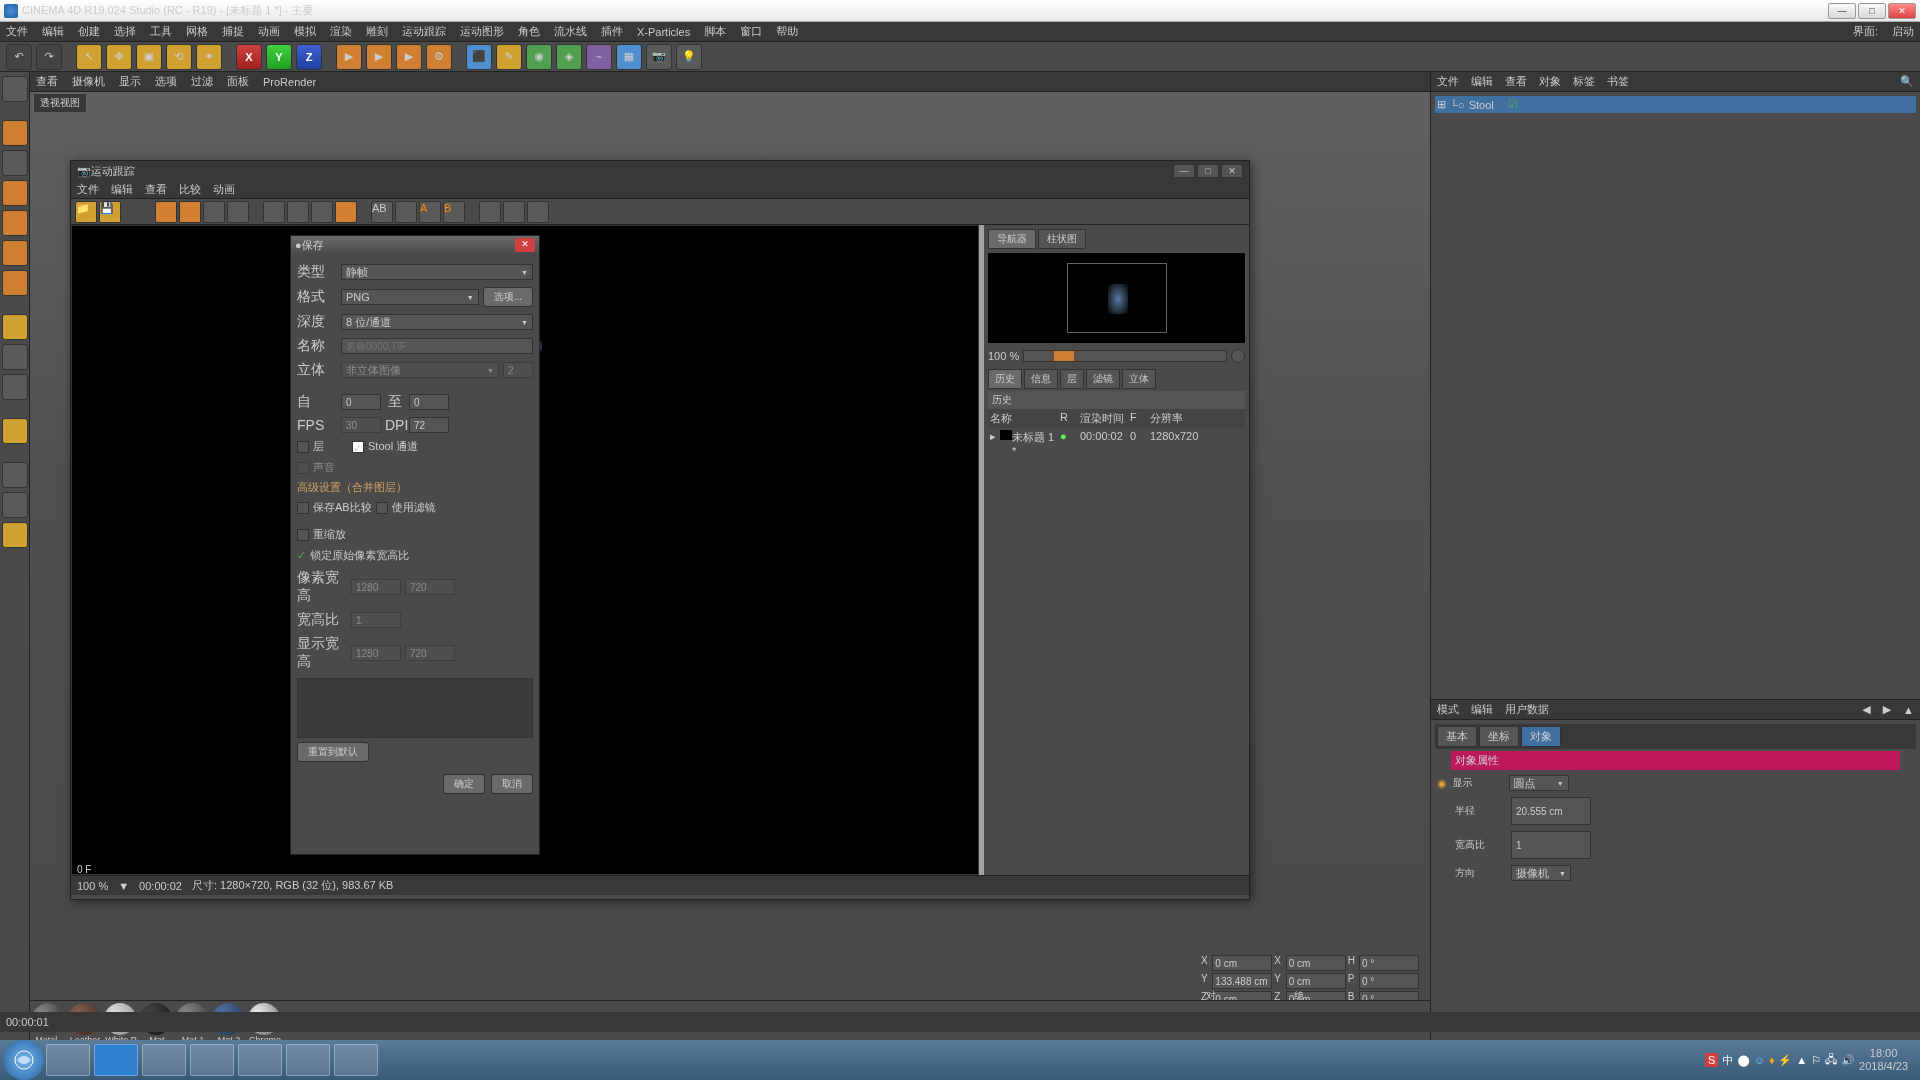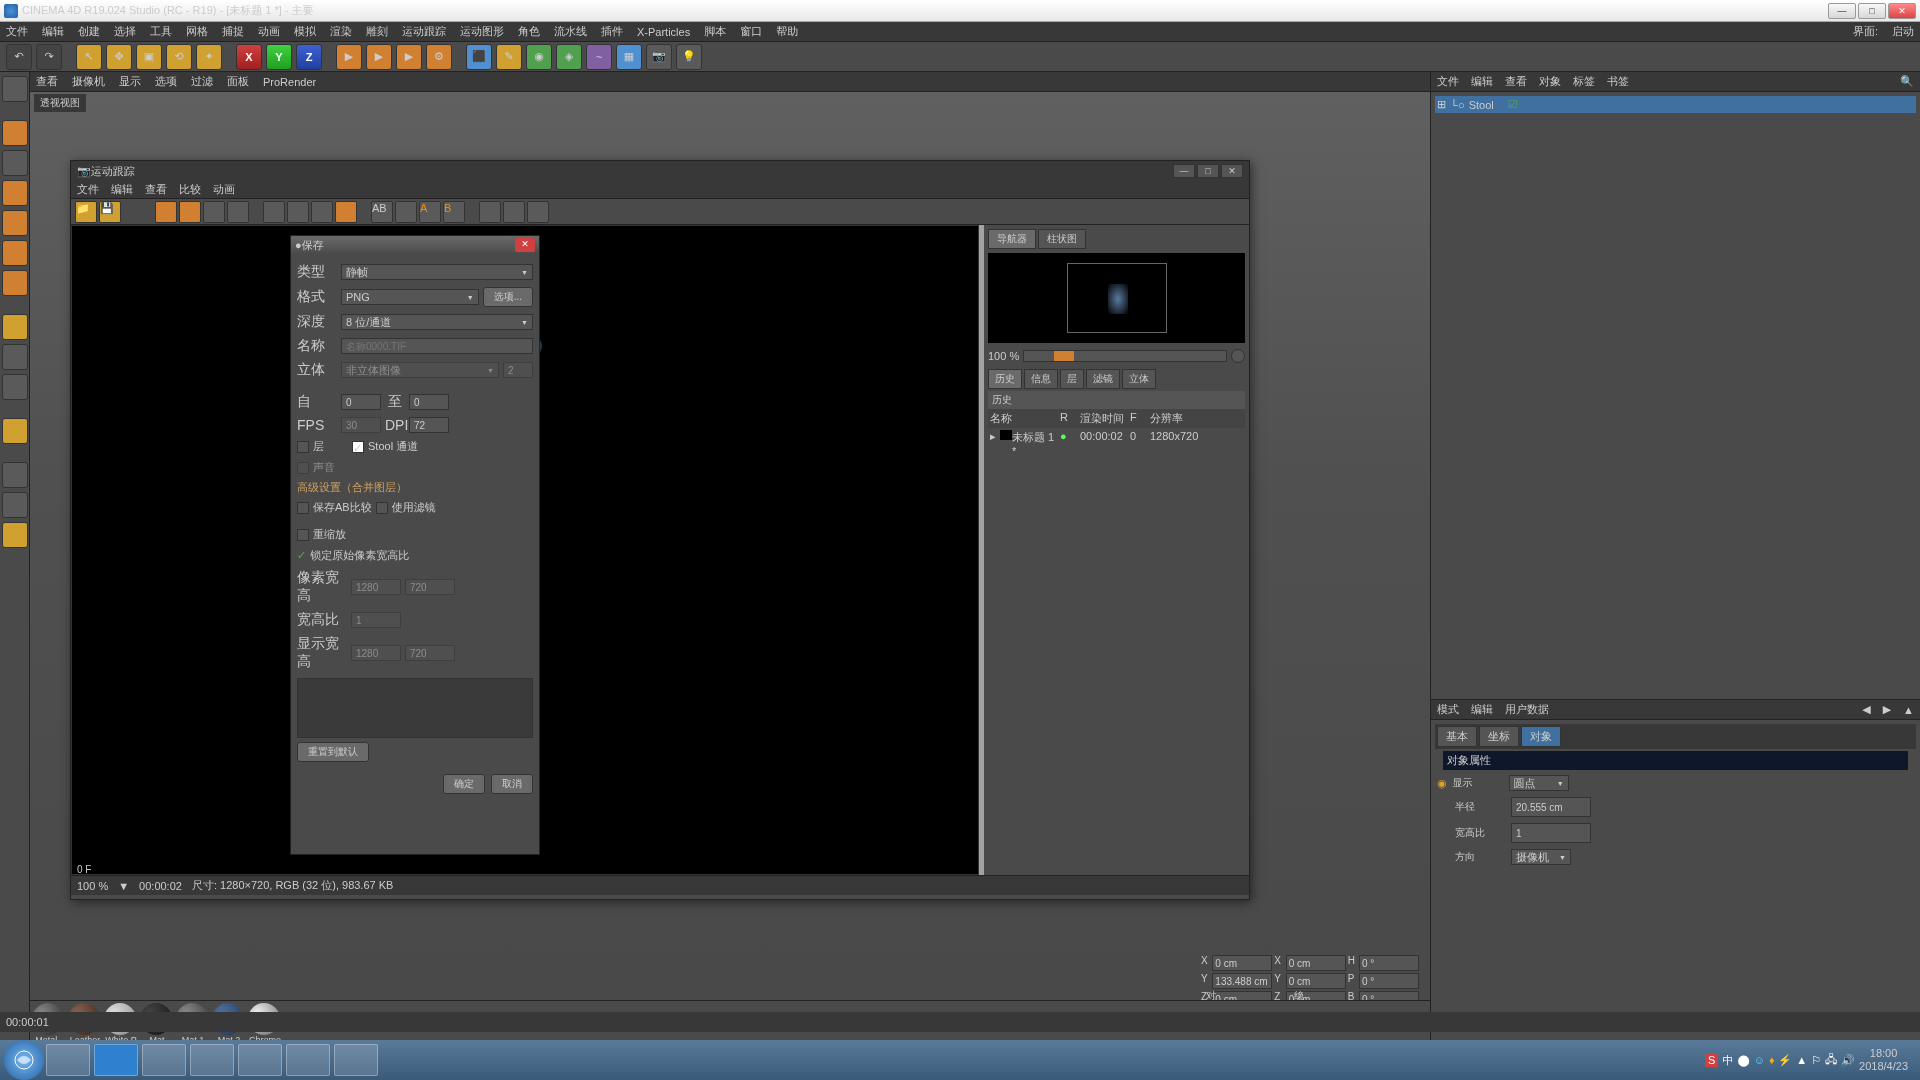--- a/index.html
+++ b/index.html
@@ -35,21 +35,21 @@
 .panel-menu span{font-size:11px}
 .obj-tree{padding:4px}
 .tree-item{display:flex;align-items:center;gap:4px;padding:2px;background:#4070a0}
 .attr-panel{height:360px}
 .attr-tabs{display:flex;background:#383838;gap:2px;padding:2px}
 .attr-tab{padding:2px 8px;background:#555;border:1px solid #333}
 .attr-tab.active{background:#4070a0}
 .attr-body{padding:4px}
 .attr-row{display:flex;align-items:center;padding:3px 2px;gap:6px}
 .attr-label{width:50px;font-size:10px}
-.attr-val{flex:1;background:#555;border:1px solid #333;padding:1px 4px;height:20px;font-size:10px}
+.attr-val{flex:1;background:#555;border:1px solid #333;padding:1px 4px;height:28px;font-size:10px}
 .coord-panel{position:absolute;bottom:50px;right:500px;width:220px;background:#4a4a4a}
 .coord-row{display:flex;gap:2px;padding:1px}
 .coord-row span{width:12px;font-size:10px}
 .coord-input{width:60px;background:#555;border:1px solid #333;height:16px;font-size:10px;padding:0 2px}
 .materials{position:absolute;bottom:30px;left:30px;right:490px;height:50px;background:#4a4a4a;border-top:1px solid #222;display:flex;gap:2px;padding:2px}
 .mat-ball{width:34px;text-align:center}
 .mat-sphere{width:32px;height:32px;border-radius:50%;background:radial-gradient(circle at 30% 30%,#aaa,#333)}
 .mat-name{font-size:9px;color:#ccc;white-space:nowrap;overflow:hidden}
 .statusbar{position:absolute;bottom:0;left:0;right:0;height:20px;background:#383838;display:flex;align-items:center;padding:0 6px;font-size:10px}
 .taskbar{position:absolute;bottom:0;left:0;right:0;height:40px;background:linear-gradient(180deg,#5a7a9a,#3a5a7a);display:flex;align-items:center;padding:0 4px;z-index:100}
@@ -244,21 +244,21 @@
         <span style="margin-left:auto">◀</span>
         <span>▶</span>
         <span>▲</span>
       </div>
       <div class="attr-body">
         <div class="attr-tabs">
           <div class="attr-tab">基本</div>
           <div class="attr-tab">坐标</div>
           <div class="attr-tab active">对象</div>
         </div>
-        <div style="background:#0f172a;padding:2px 4px;margin:2px 8px">对象属性</div>
+        <div style="background:#be185d;padding:2px 4px;margin:2px 16px">对象属性</div>
         <div class="attr-row">
           <span style="color:#e0a030">◉</span>
           <span class="attr-label">显示</span>
           <div class="sd-select" style="width:60px;flex:none">
               <span>圆点</span>
             </div>
         </div>
         <div class="attr-row">
           <span style="width:12px"></span>
           <span class="attr-label">半径</span>

